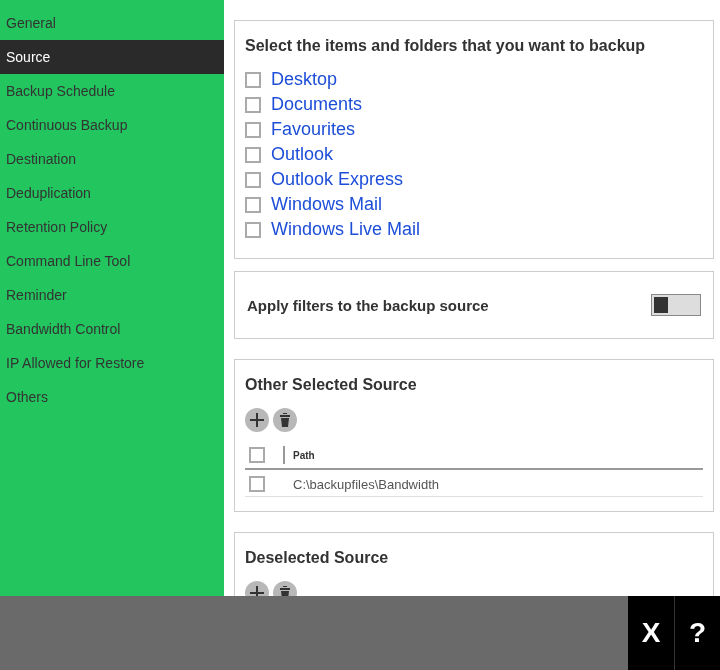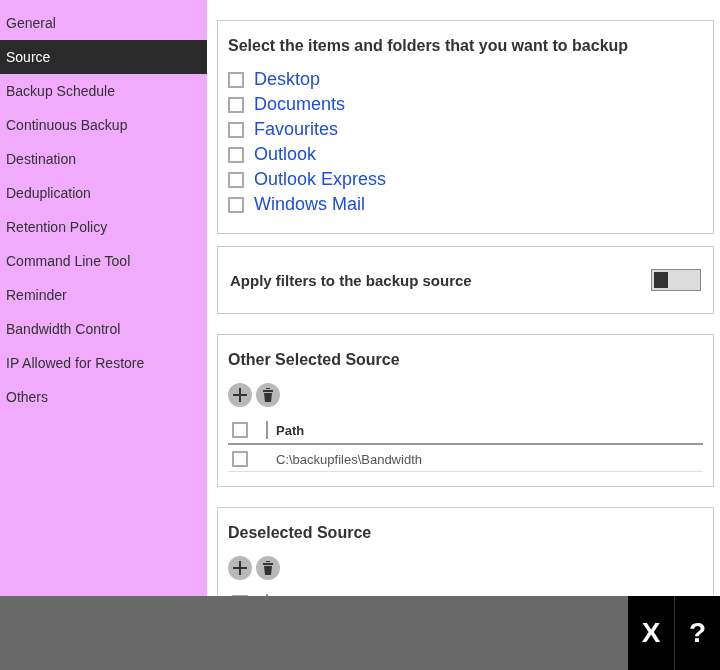--- a/index.html
+++ b/index.html
@@ -1,37 +1,37 @@
 <!DOCTYPE html>
 <html><head>
   <meta charset="utf-8">
   <style>
     * { margin: 0; padding: 0; box-sizing: border-box; font-family: Arial, Helvetica, sans-serif; }
     body { width: 720px; height: 670px; background: #fff; position: relative; overflow: hidden; }
     .container { display: flex; height: 596px; }
-    .sidebar { width: 207px; background: #f0abfc; padding-top: 6px; }
+    .sidebar { width: 224px; background: #22c55e; padding-top: 6px; }
     .sidebar-item { padding: 9px 6px; font-size: 14px; color: #333; cursor: pointer; }
     .sidebar-item.active { background: #2a2a2a; color: #fff; }
     .main { flex: 1; padding: 0 6px 6px 10px; overflow-y: auto; }
     .panel { border: 1px solid #ccc; margin-top: 20px; padding: 16px 10px 14px 10px; background: #fff; }
     .panel-title { font-size: 16px; font-weight: bold; color: #333; margin-bottom: 14px; }
     .check-row { display: flex; align-items: center; margin-bottom: 4px; font-size: 18px; color: #1d4ed8; }
     .checkbox { width: 16px; height: 16px; border: 2px solid #aaa; margin-right: 10px; background: #fff; cursor: pointer; }
     .filter-panel { border: 1px solid #ccc; margin-top: 12px; padding: 22px 12px; display: flex; align-items: center; justify-content: space-between; }
     .filter-title { font-size: 15px; font-weight: bold; color: #333; }
     .toggle { width: 50px; height: 22px; border: 1px solid #888; background: #ddd; display: flex; align-items: center; padding: 2px; cursor: pointer; }
     .toggle-knob { width: 14px; height: 16px; background: #333; }
     .icon-row { display: flex; gap: 4px; margin-bottom: 14px; }
     .round-btn { width: 24px; height: 24px; border-radius: 50%; background: #b8b8b8; display: flex; align-items: center; justify-content: center; cursor: pointer; color: #333; }
     .round-btn svg { display: block; }
     .table { width: 100%; }
     .table-head { display: flex; align-items: center; border-bottom: 2px solid #999; padding-bottom: 4px; }
     .table-head .col-check { width: 38px; display: flex; align-items: center; justify-content: flex-start; padding-left: 4px; }
     .table-head .col-sep { width: 2px; height: 18px; background: #999; margin-right: 8px; }
-    .table-head .col-path { font-size: 13px; font-weight: bold; color: #333; }
+    .table-head .col-path { font-size: 10px; font-weight: bold; color: #333; }
     .table-row { display: flex; align-items: center; padding: 6px 0 4px 0; border-bottom: 1px solid #e0e0e0; }
     .table-row .col-check { width: 38px; display: flex; align-items: center; padding-left: 4px; }
     .table-row .col-path { font-size: 13px; color: #555; padding-left: 10px; }
     .footer { position: absolute; bottom: 0; left: 0; right: 0; height: 74px; background: #6a6a6a; display: flex; justify-content: flex-end; }
     .footer-btns { display: flex; height: 100%; }
     .footer-btn { width: 46px; height: 100%; background: #000; color: #fff; display: flex; align-items: center; justify-content: center; font-size: 28px; font-weight: bold; cursor: pointer; }
     .footer-btn + .footer-btn { border-left: 1px solid #333; }
   </style>
 </head>
 <body>
@@ -71,20 +71,24 @@
           <span class="checkbox"></span>
           <span>Outlook</span>
         </div>
       <div class="check-row">
           <span class="checkbox"></span>
           <span>Outlook Express</span>
         </div>
       <div class="check-row">
           <span class="checkbox"></span>
           <span>Windows Mail</span>
+        </div>
+      <div class="check-row">
+          <span class="checkbox"></span>
+          <span>Windows Live Mail</span>
         </div>
     </div>
 
     <div class="filter-panel">
       <div class="filter-title">Apply filters to the backup source</div>
       <div class="toggle">
         <div class="toggle-knob"></div>
       </div>
     </div>
 

